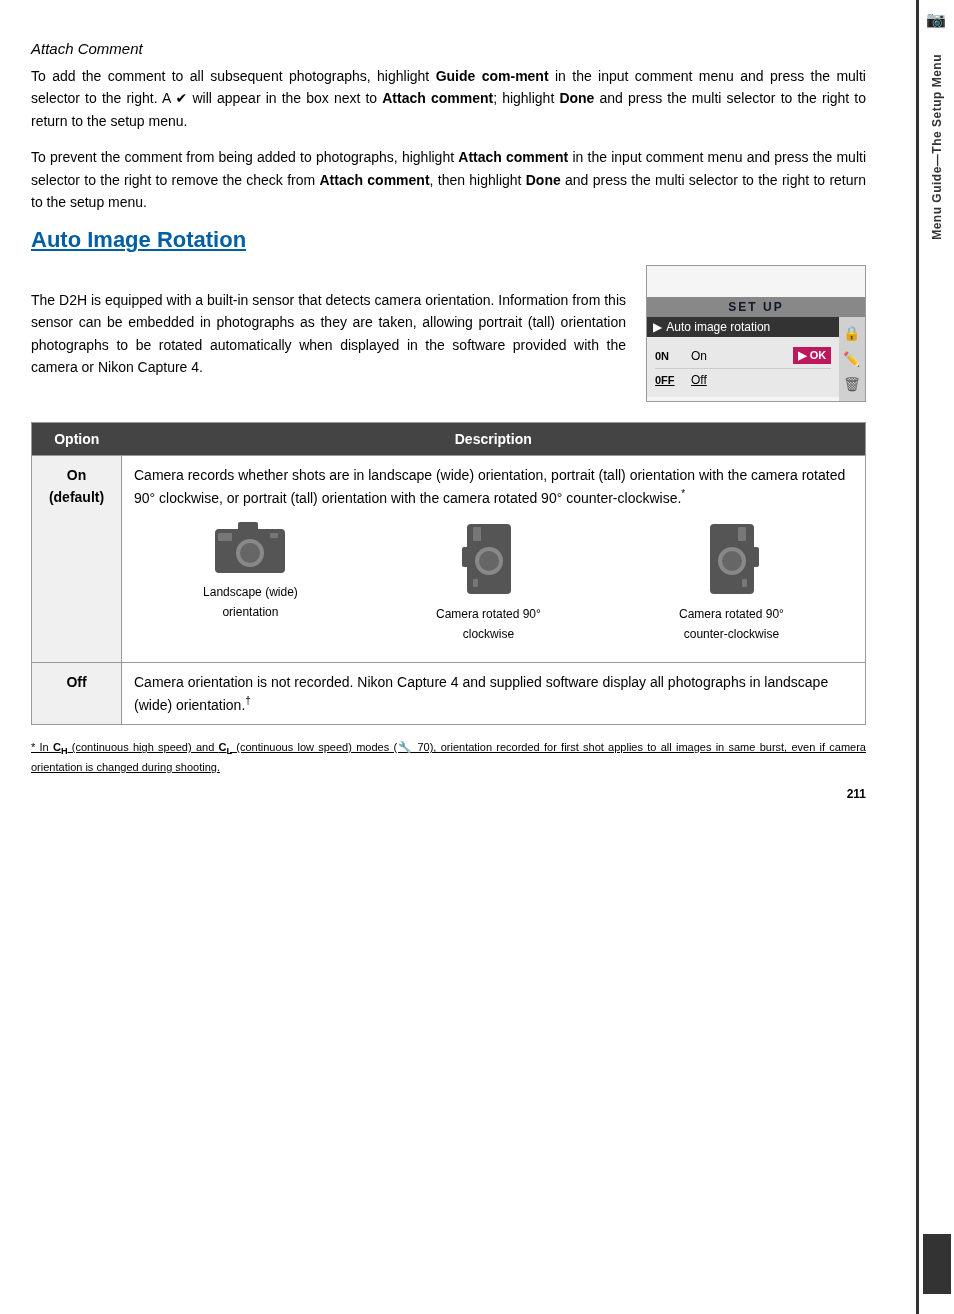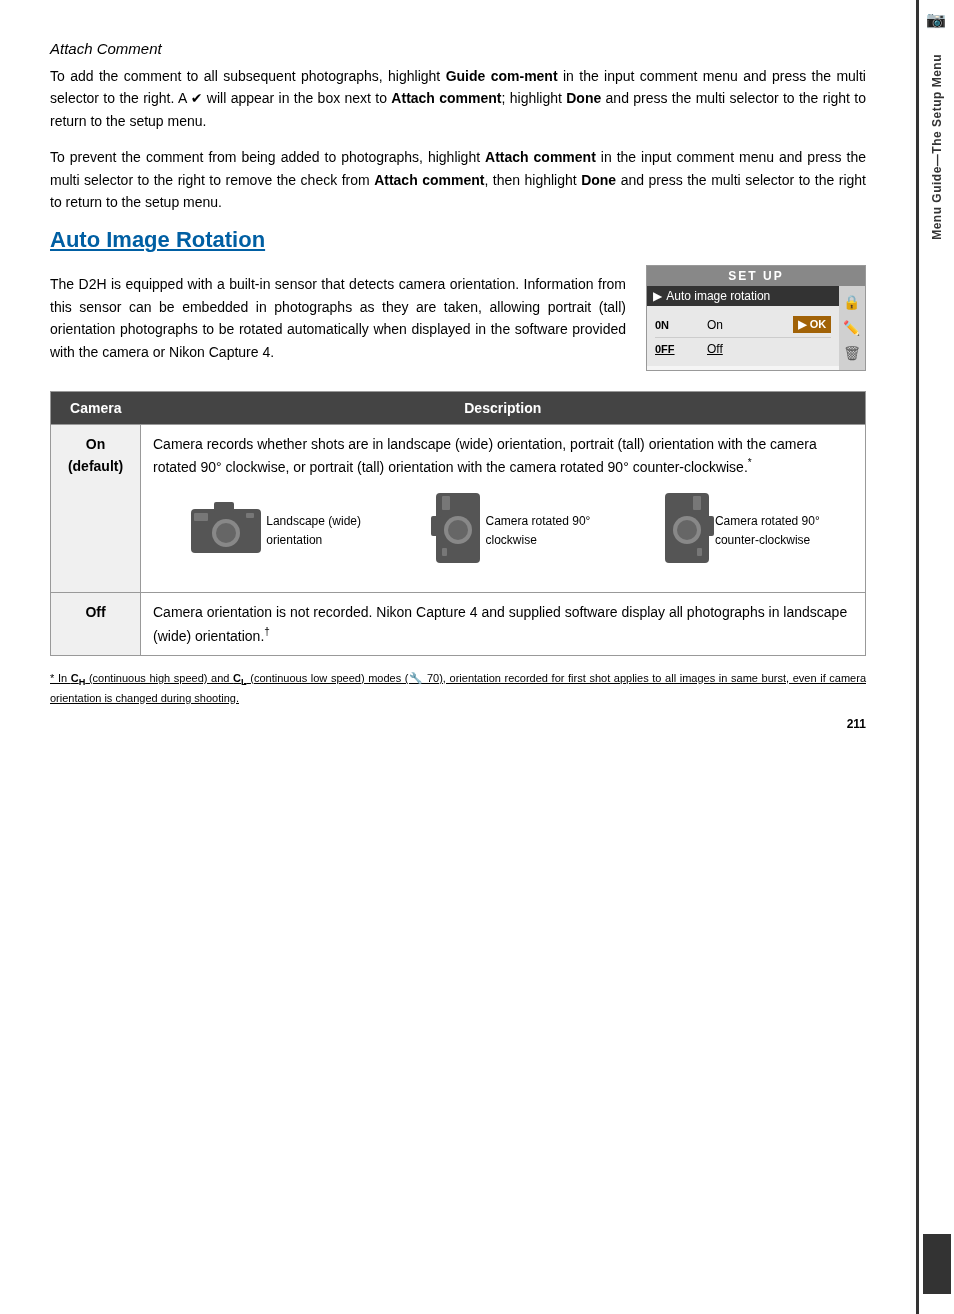--- a/index.html
+++ b/index.html
@@ -50,21 +50,21 @@
     }
     .sidebar-bar {
       width: 28px;
       height: 60px;
       background: #333;
       margin-top: auto;
       margin-bottom: 20px;
     }
     .main-content {
       flex: 1;
-      padding: 40px 50px 40px 50px;
+      padding: 40px 50px 40px 31px;
       margin-right: 38px;
     }
     .section-title-italic {
       font-style: italic;
       font-size: 15px;
       font-weight: normal;
       margin-bottom: 8px;
     }
     .paragraph {
       font-size: 14px;
@@ -94,26 +94,27 @@
     }
     .camera-menu-box {
       width: 220px;
       border: 1px solid #999;
       background: #f5f5f5;
       flex-shrink: 0;
       font-size: 12px;
     }
     .camera-menu-header {
       background: #888;
-      color: #ffffff;
+      color: #0f172a;
       text-align: center;
       padding: 3px 6px;
       font-size: 12px;
       font-weight: bold;
       letter-spacing: 2px;
+      margin-top: 31px;
     }
     .camera-menu-selected-row {
       background: #333;
       color: #fff;
       padding: 3px 6px;
       display: flex;
       align-items: center;
       font-size: 12px;
     }
     .camera-menu-selected-row .arrow {
@@ -129,28 +130,28 @@
       padding: 4px 0;
       border-bottom: 1px solid #ccc;
       font-size: 12px;
     }
     .camera-menu-row:last-child {
       border-bottom: none;
       text-decoration: underline;
     }
     .menu-code {
       font-weight: bold;
-      width: 52px;
+      width: 36px;
       font-size: 11px;
     }
     .menu-label {
       flex: 1;
     }
     .menu-ok {
-      background: #a16207;
+      background: #be185d;
       color: #fff;
       padding: 2px 5px;
       font-size: 11px;
       font-weight: bold;
     }
     .menu-side-icons {
       display: flex;
       flex-direction: column;
       justify-content: space-around;
       padding: 4px 4px;
@@ -193,24 +194,24 @@
       width: 90px;
       font-weight: bold;
     }
     .camera-images-row {
       display: flex;
       justify-content: space-around;
       margin: 10px 0;
     }
     .camera-img-block {
       display: flex;
-      flex-direction: row;
-      align-items: center;
-      font-size: 12px;
-      text-align: left;
+      flex-direction: column;
+      align-items: center;
+      font-size: 12px;
+      text-align: center;
     }
     .footnote {
       font-size: 11px;
       line-height: 1.6;
       margin-bottom: 8px;
       text-align: justify;
       text-decoration: underline;
     }
     .page-number {
       text-align: right;
@@ -274,21 +275,21 @@
             <span class="menu-side-icon">✏️</span>
             <span class="menu-side-icon">🗑</span>
           </div>
         </div>
       </div>
     </div>
 
     <table class="options-table">
       <thead>
         <tr>
-          <th>Camera</th>
+          <th>Option</th>
           <th>Description</th>
         </tr>
       </thead>
       <tbody>
 
         <tr>
           <td class="option-label-cell">
             <strong>On</strong><br>(default)
           </td>
           <td>

